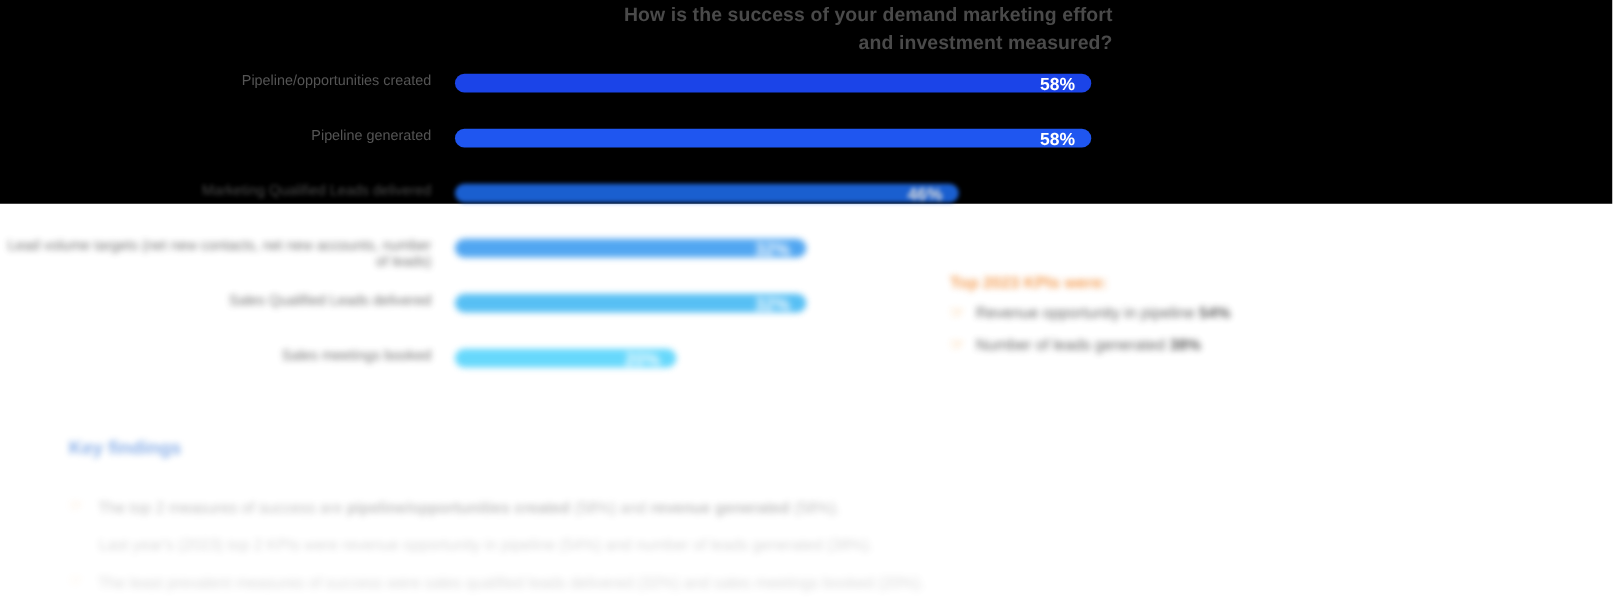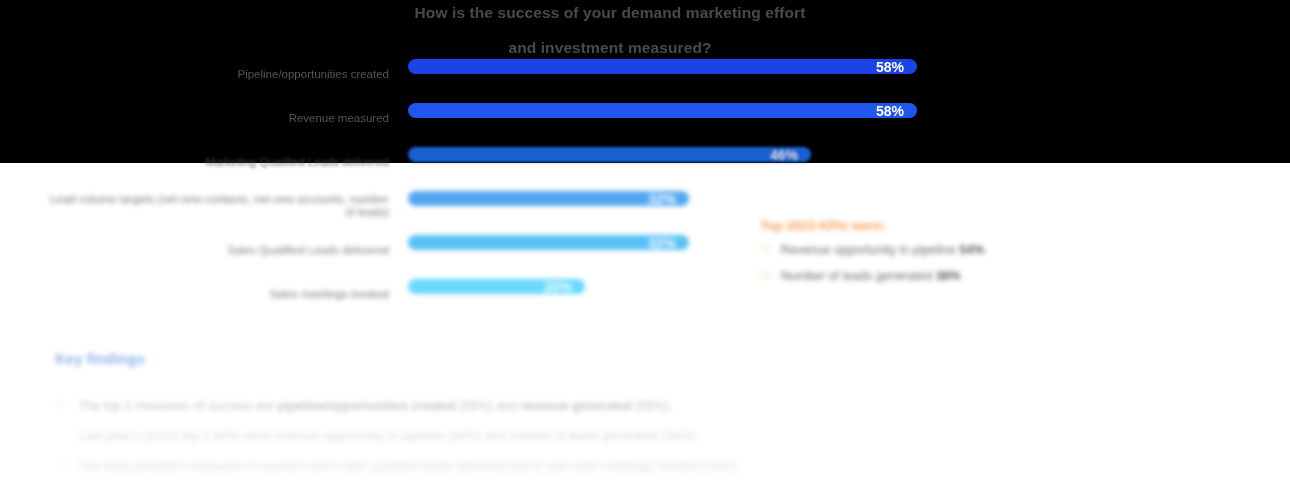--- a/index.html
+++ b/index.html
@@ -18,31 +18,31 @@
 
   
   .dark-band {
     position: absolute; left: 0; top: 0; width: 1290px; height: 163px;
     background: #000000;
   }
 
   
   .chart-title {
     position: absolute; left: 330px; top: 2px; width: 560px;
-    text-align: center;
+    text-align: right;
     font-size: 15.5px; font-weight: bold; line-height: 22px;
     color: #4a4a4a; letter-spacing: .1px;
   }
-  .chart-title .l2 { display:block;margin-top:13px; }
+  .chart-title .l2 { display:block; }
 
   
   .chart { position: absolute; left: 0; top: 55px; width: 900px; }
   .row {
-    position: relative; display: flex; align-items: center;
-    height: 30px; margin-bottom: 14px; padding-left: 44px;
+    position: relative; display: flex; 
+    height: 30px; margin-bottom: 14px;
   }
   .row-label {
     width: 355px; text-align: right; padding-right: 10px;
     font-size: 11.5px; color: #555; line-height: 13px;
     font-weight: 500;
   }
   .bar-wrap { position: relative; flex: 1; height: 30px; }
   .bar {
     position: absolute; left: 9px; top: 0; height: 15px;
     border-radius: 15px;
@@ -101,21 +101,21 @@
     <div class="row r0">
       <div class="row-label">Pipeline/opportunities created</div>
       <div class="bar-wrap">
         <div class="bar" style="width:509px;background:#1b44e8;">
           <span>58%</span>
         </div>
       </div>
     </div>
 
     <div class="row">
-      <div class="row-label">Revenue measured</div>
+      <div class="row-label">Pipeline generated</div>
       <div class="bar-wrap">
         <div class="bar" style="width:509px;background:#1f56f0;">
           <span>58%</span>
         </div>
       </div>
     </div>
 
     <div class="row">
       <div class="row-label blurred-soft">Marketing Qualified Leads delivered</div>
       <div class="bar-wrap">

